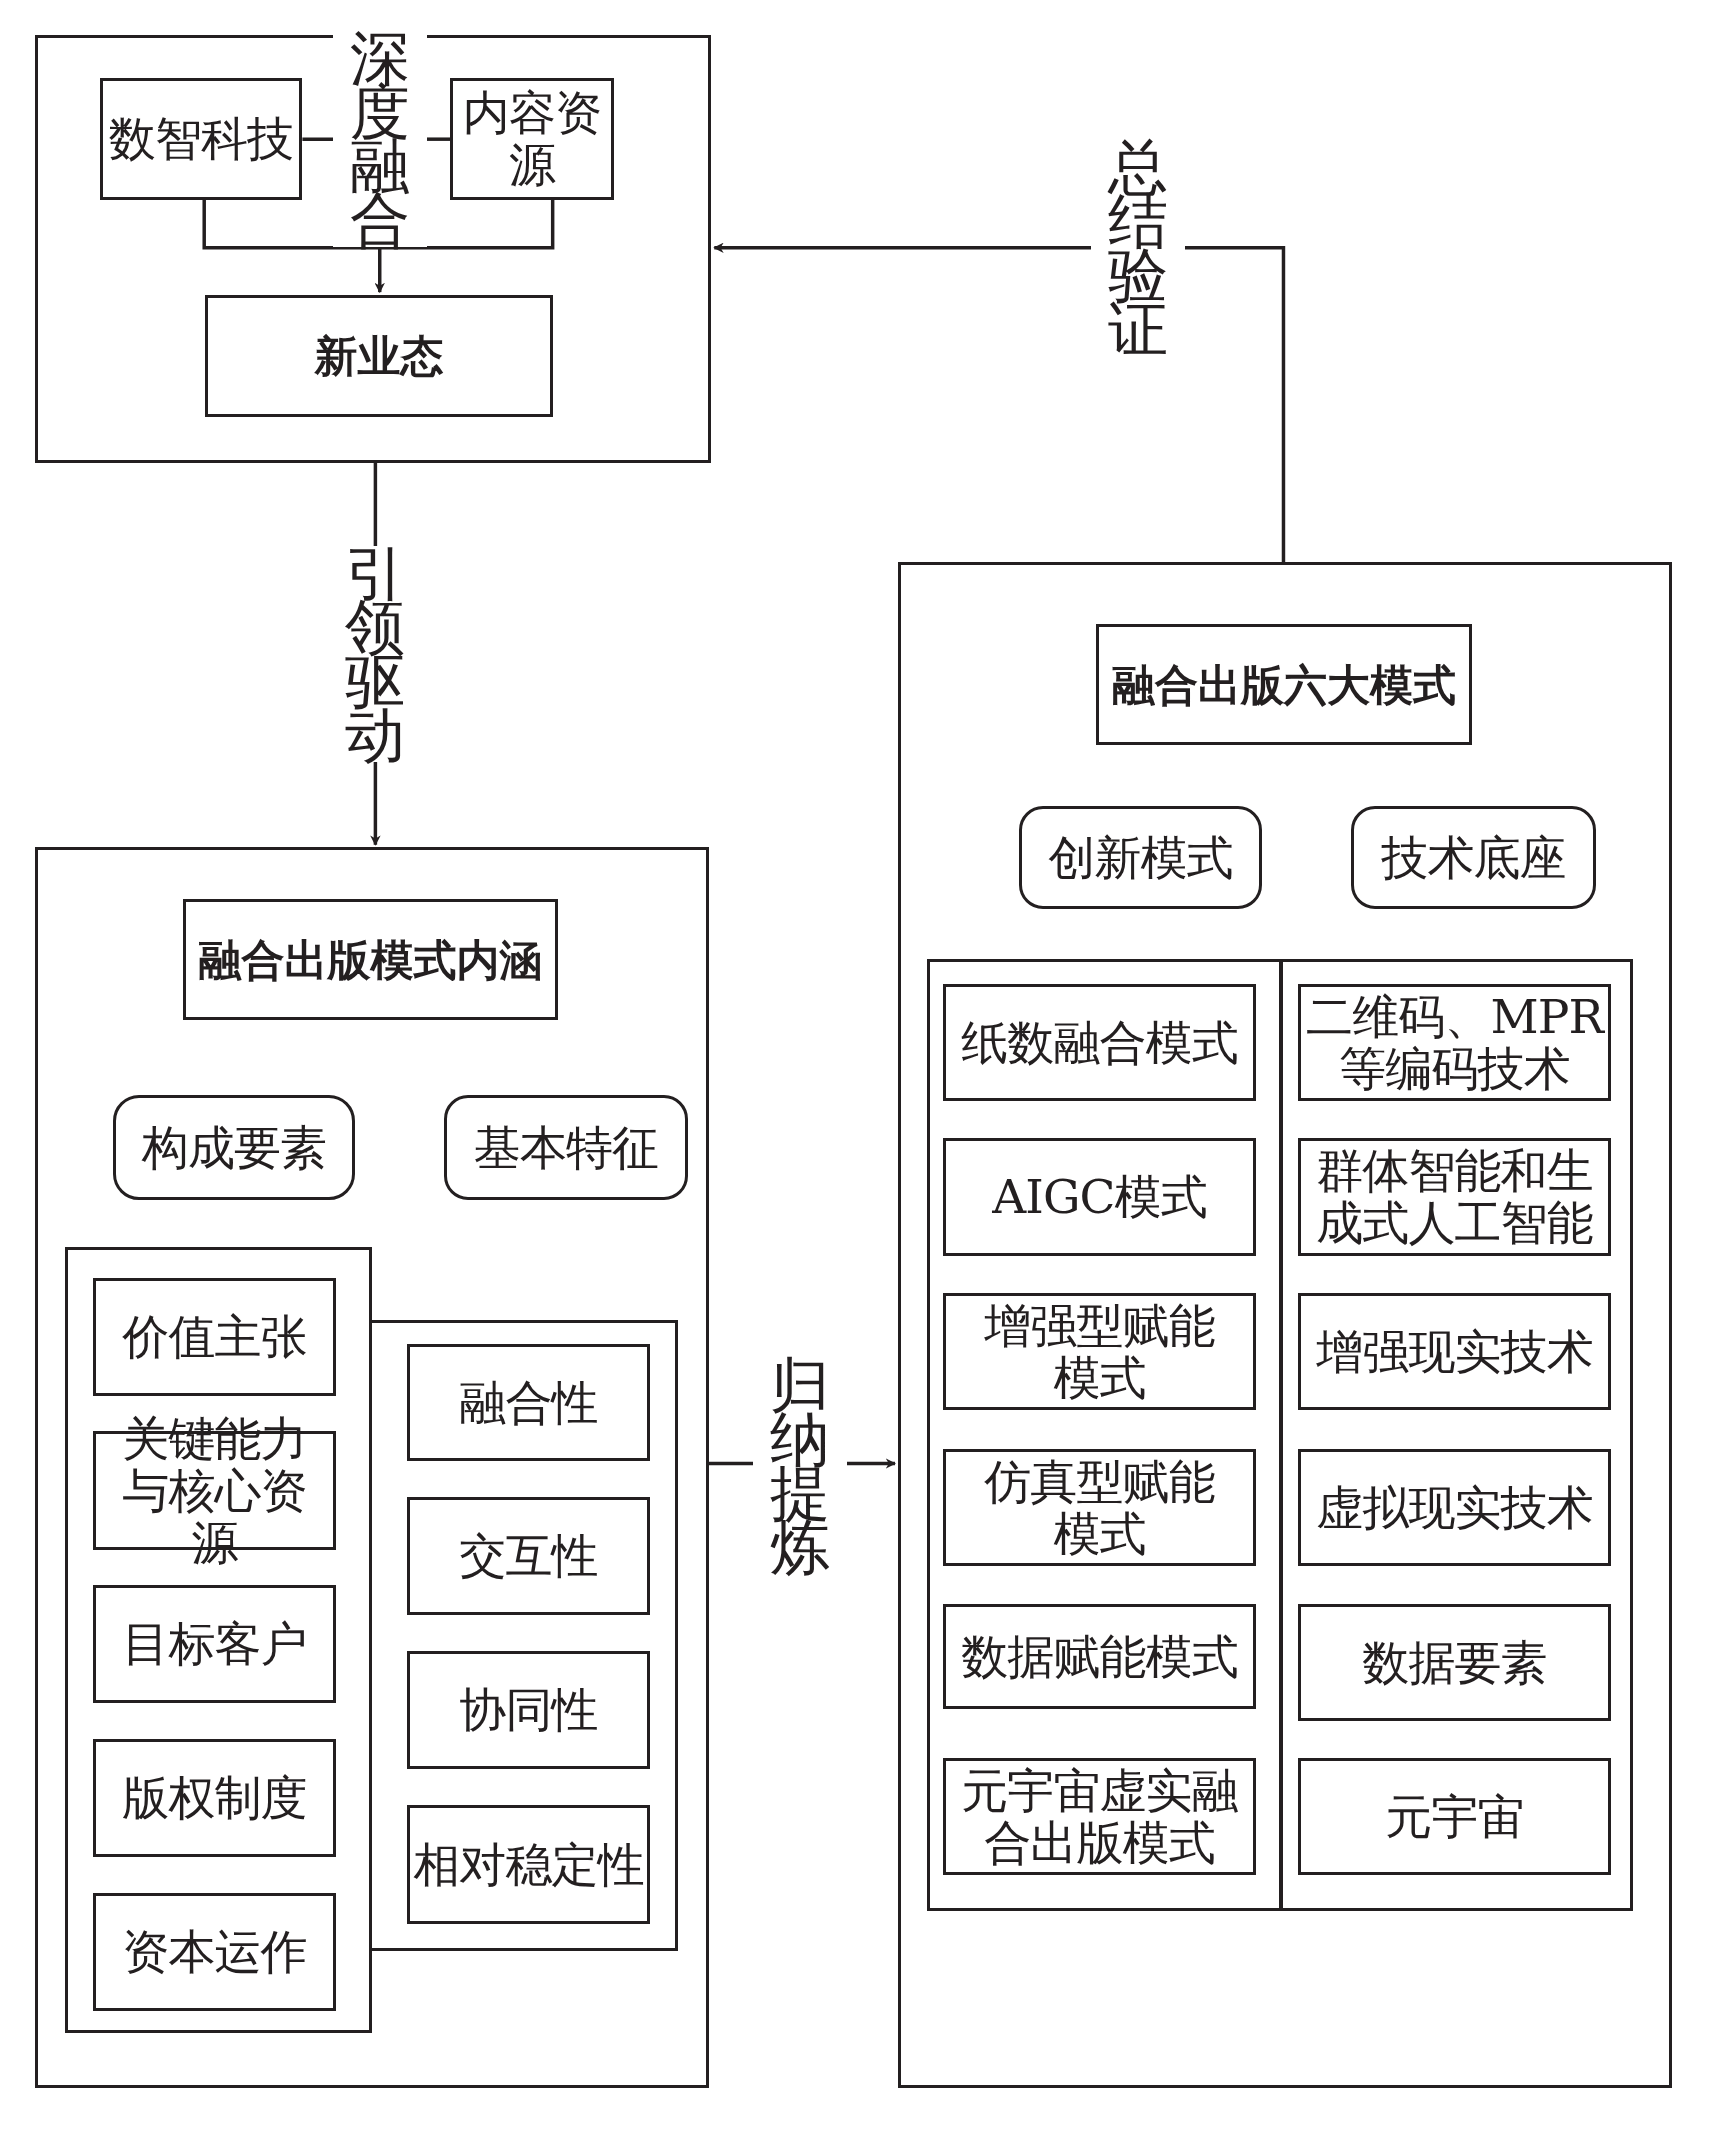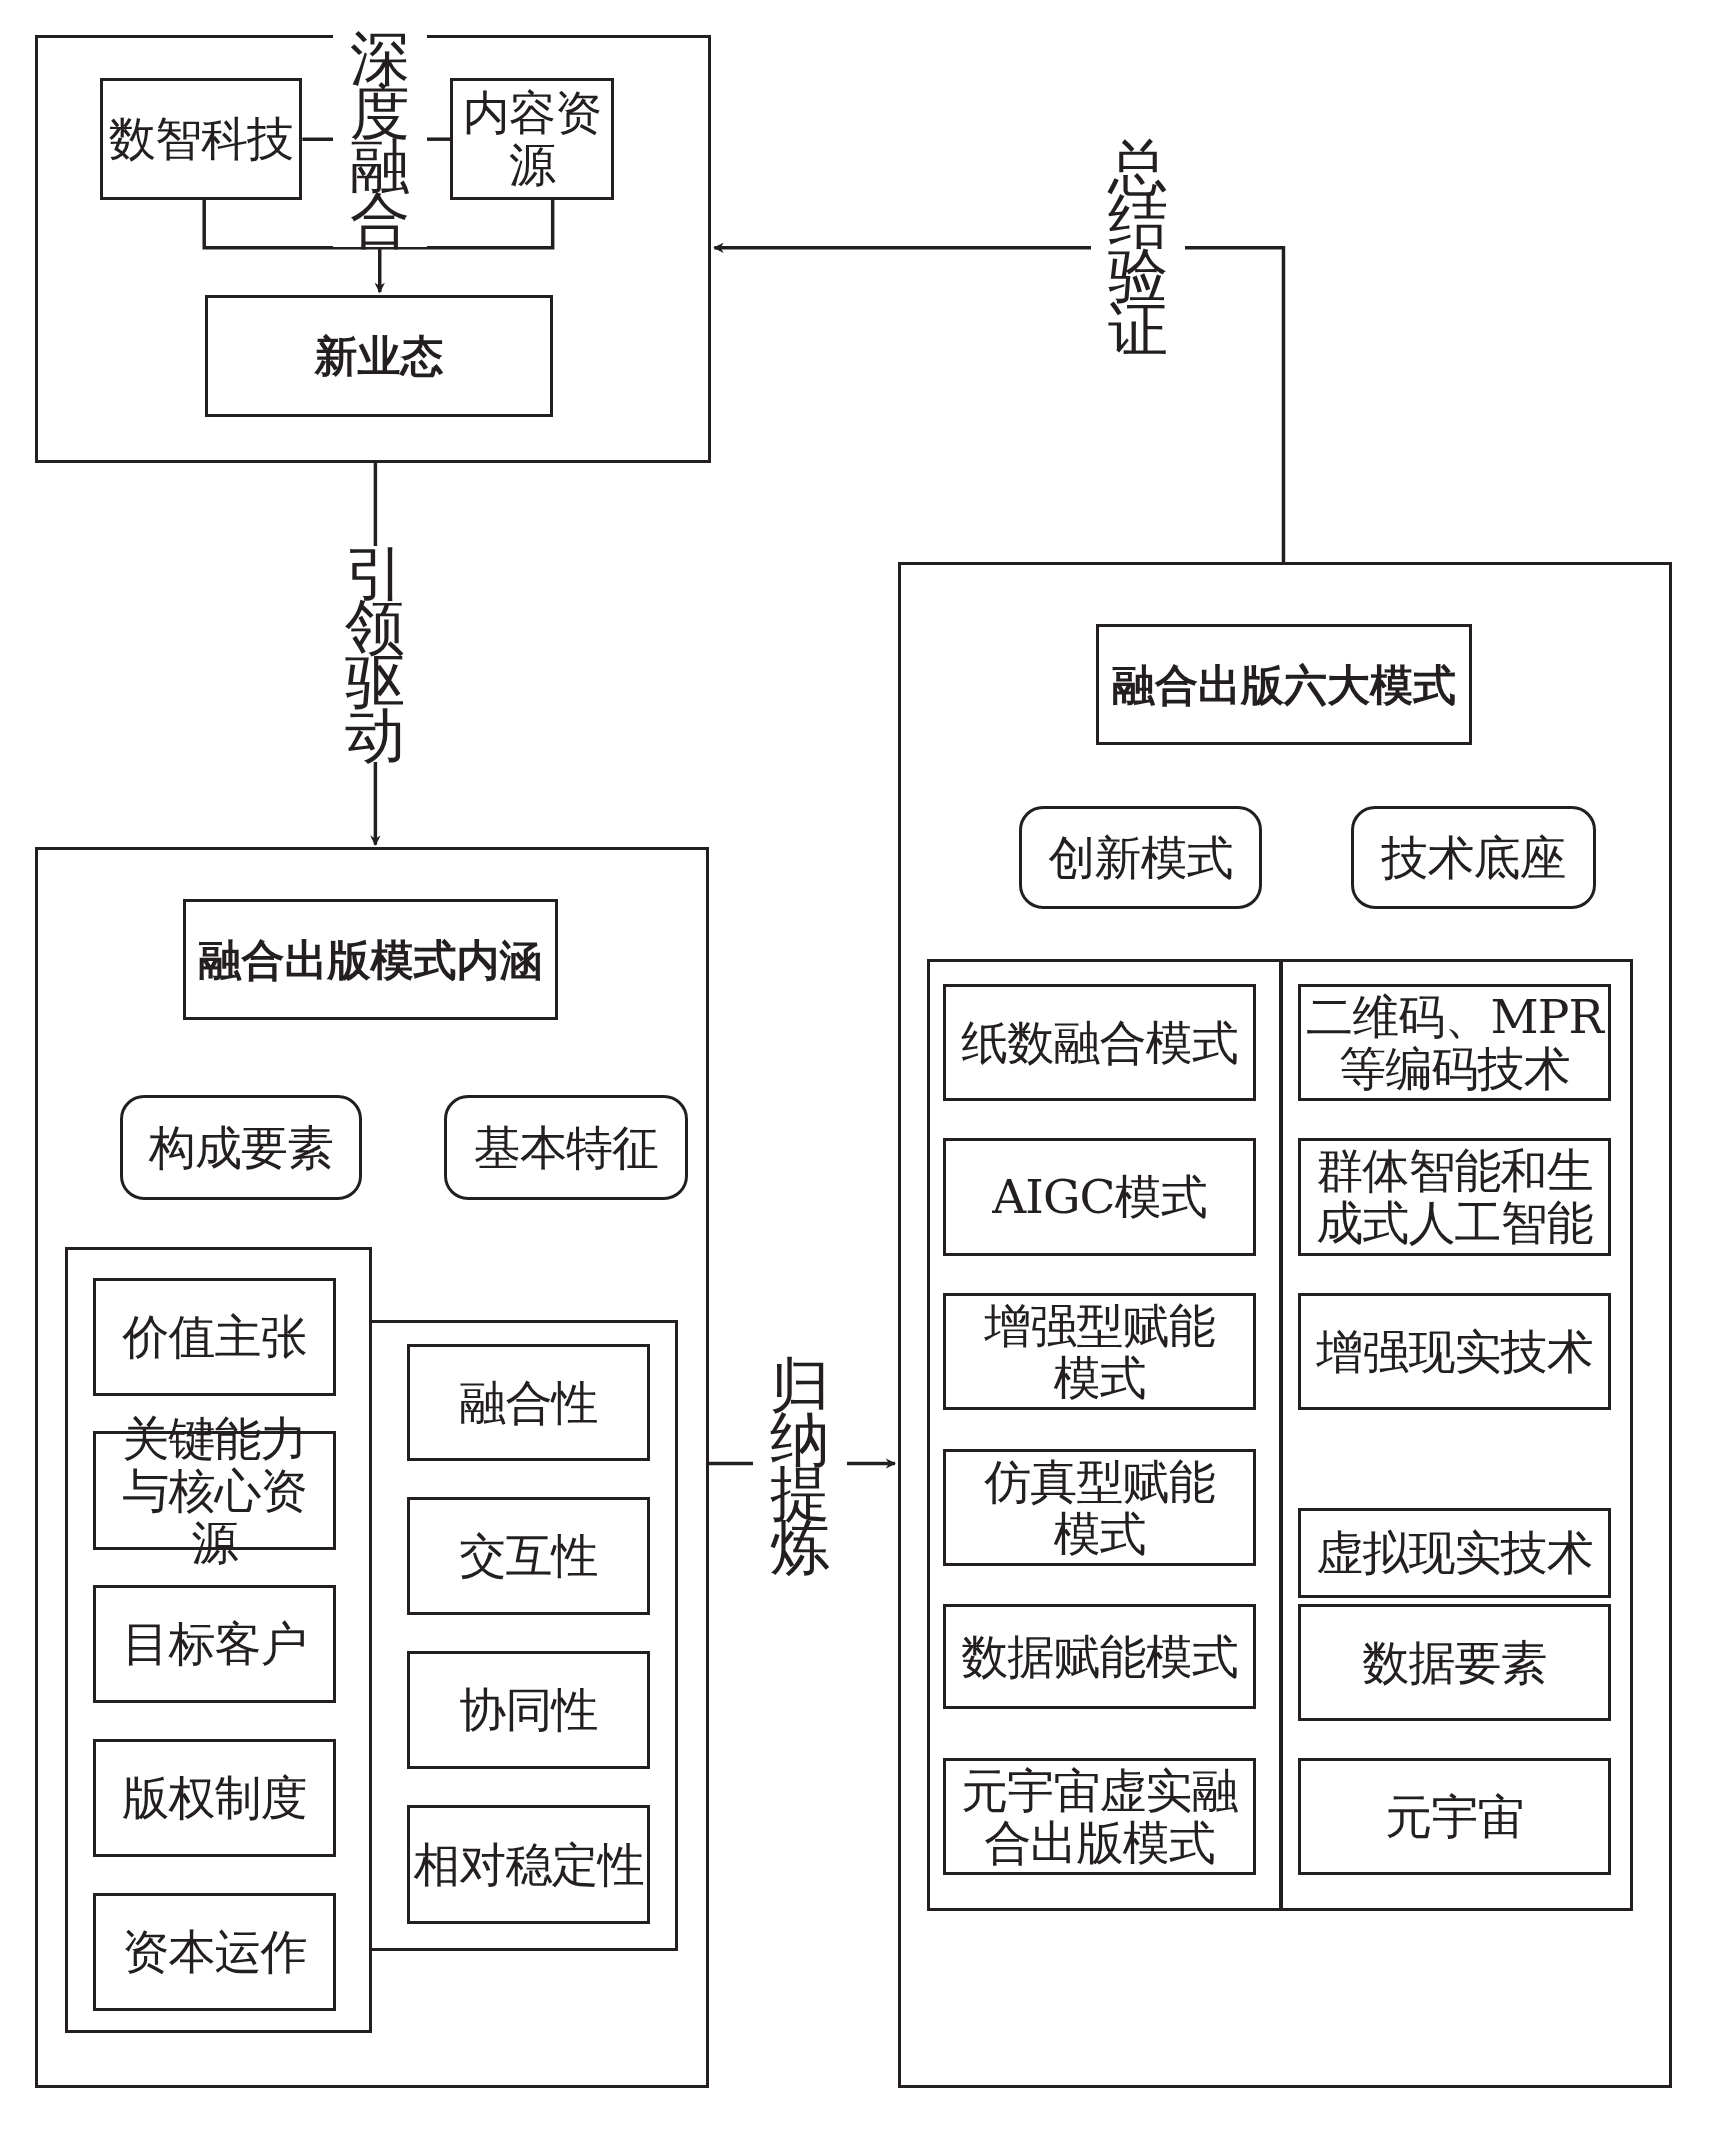--- a/index.html
+++ b/index.html
@@ -58,21 +58,21 @@
   <span>归纳<br>提炼</span>
 </div>
 <div class="lbl" style="left:1138px;top:248px;width:87px;">
   <span>总结<br>验证</span>
 </div>
 
 <div class="frame" style="left:35px;top:847px;width:674px;height:1241px;"></div>
 <div class="box txt bold" style="left:183px;top:899px;width:375px;height:121px;">
   <span>融合出版模式内涵</span>
 </div>
-<div class="box txt pill" style="left:92px;top:1095px;width:242px;height:105px;">
+<div class="box txt pill" style="left:85px;top:1095px;width:242px;height:105px;border-radius:26px;">
   <span>构成要素</span>
 </div>
 <div class="box txt pill" style="left:416px;top:1095px;width:244px;height:105px;">
   <span>基本特征</span>
 </div>
 <div class="frame" style="left:368px;top:1320px;width:310px;height:631px;"></div>
 <div class="frame" style="left:65px;top:1247px;width:307px;height:786px;background:#fff;"></div>
 
 <div class="box txt" style="left:93px;top:1278px;width:243px;height:118px;">
     <span>价值主张</span>
@@ -137,21 +137,21 @@
 
 <div class="box txt" style="left:1298px;top:984px;width:313px;height:117px;padding:0 3.5px;">
     <span>二维码、MPR等编码技术</span>
   </div>
 <div class="box txt" style="left:1298px;top:1138px;width:313px;height:118px;padding:0 3.5px;">
     <span>群体智能和生成式人工智能</span>
   </div>
 <div class="box txt" style="left:1298px;top:1293px;width:313px;height:117px;">
     <span>增强现实技术</span>
   </div>
-<div class="box txt" style="left:1298px;top:1508px;width:313px;height:90px;align-items:center;">
+<div class="box txt" style="left:1298px;top:1449px;width:313px;height:117px;align-items:center;">
     <span>虚拟现实技术</span>
   </div>
 <div class="box txt" style="left:1298px;top:1604px;width:313px;height:117px;">
     <span>数据要素</span>
   </div>
 <div class="box txt" style="left:1298px;top:1758px;width:313px;height:117px;">
     <span>元宇宙</span>
   </div>
 
 

